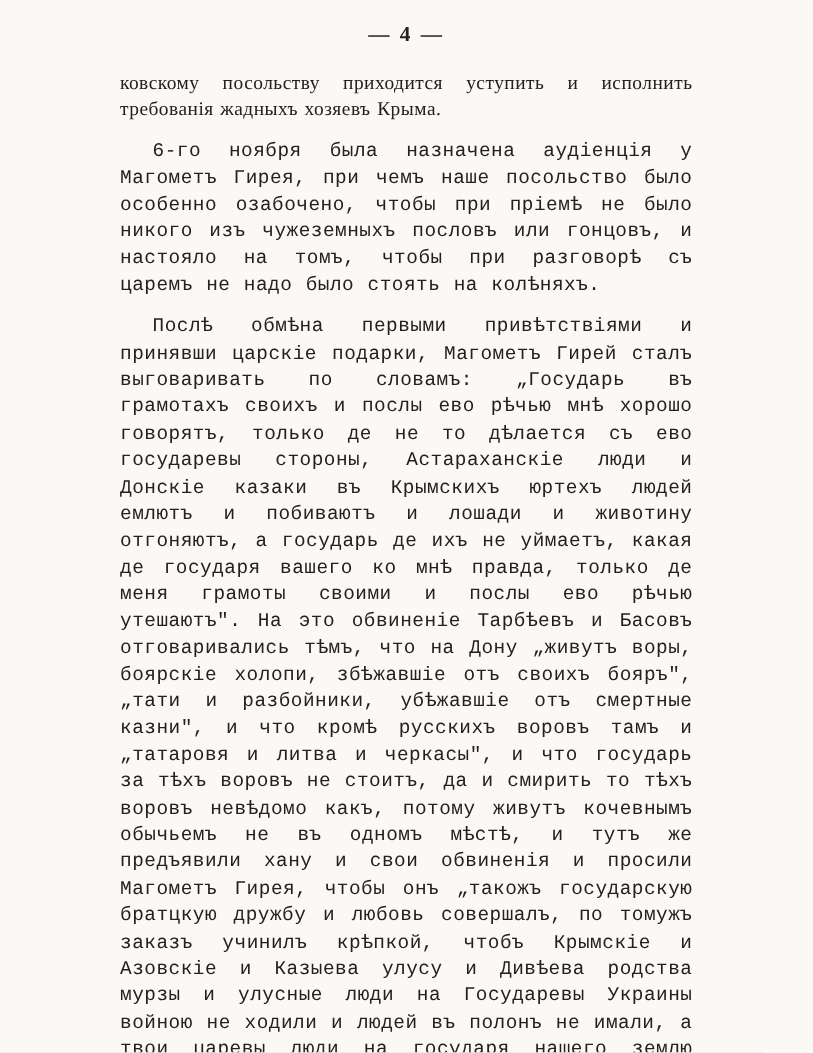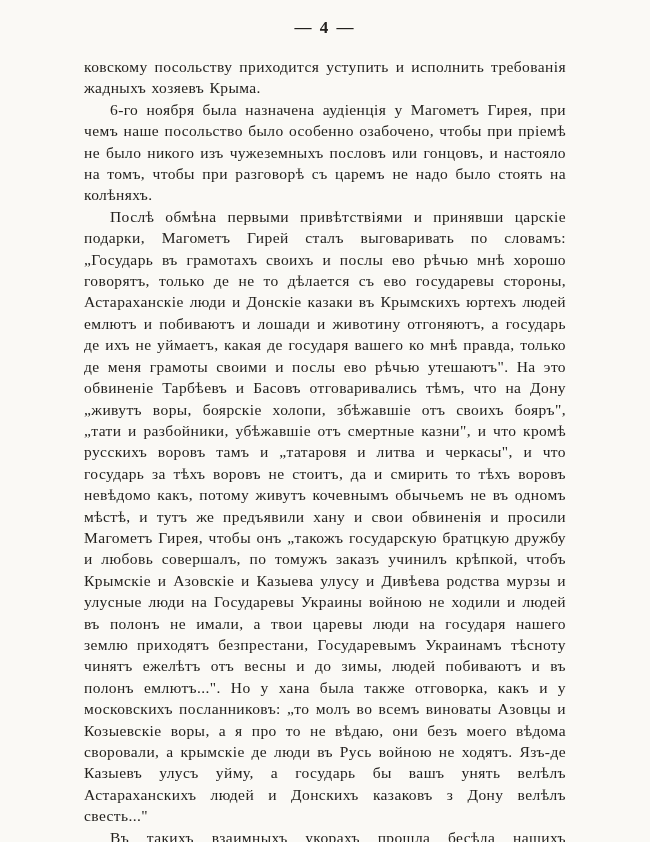--- a/index.html
+++ b/index.html
@@ -28,25 +28,26 @@
     color: #23211e;
   }
   .text-block {
     font-size: 15.5px;
     line-height: 21.4px;
     text-align: justify;
     letter-spacing: 0.4px;
     word-spacing: 1px;
   }
   .text-block p {
-    margin: 0;
+    margin: 12px;
     padding: 0;
   }
   .text-block p.indent {
     text-indent: 26px;
+    font-family: Liberation Mono, monospace;
   }
 </style>
 </head>
 <body>
 
 <div class="scan-page">
   <div class="page-number">— 4 —</div>
 
   <div class="text-block">
     <p>ковскому посольству приходится уступить и исполнить требованія жадныхъ хозяевъ Крыма.</p>

